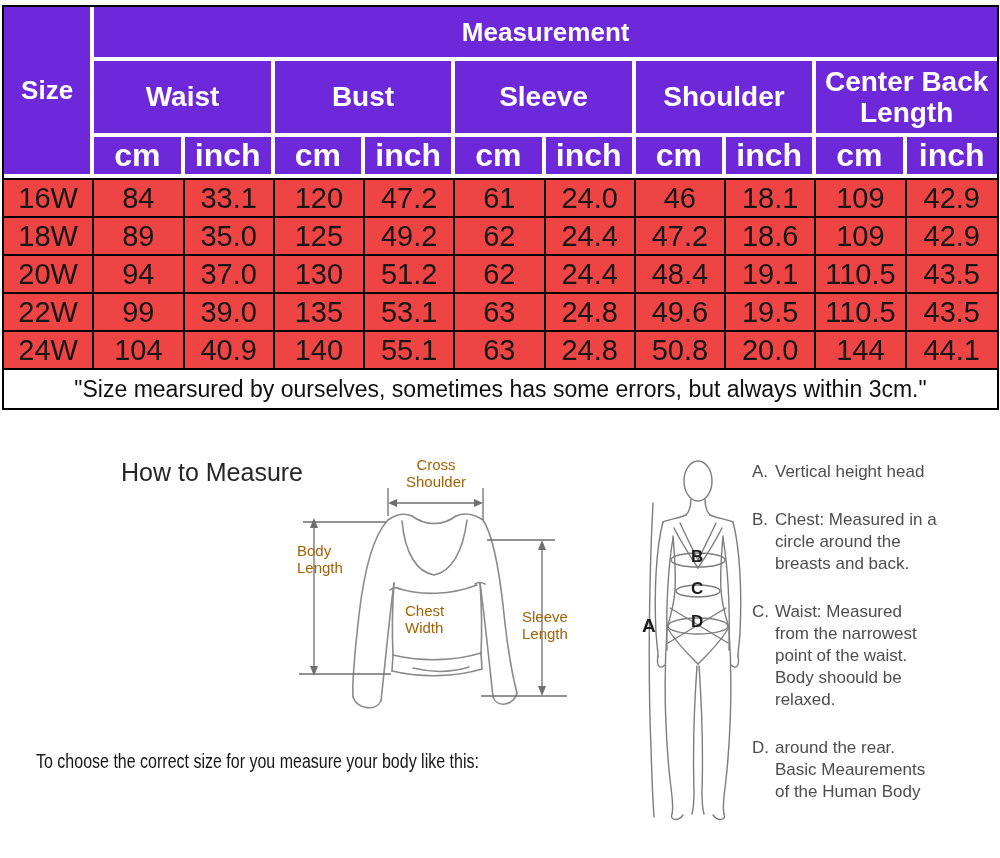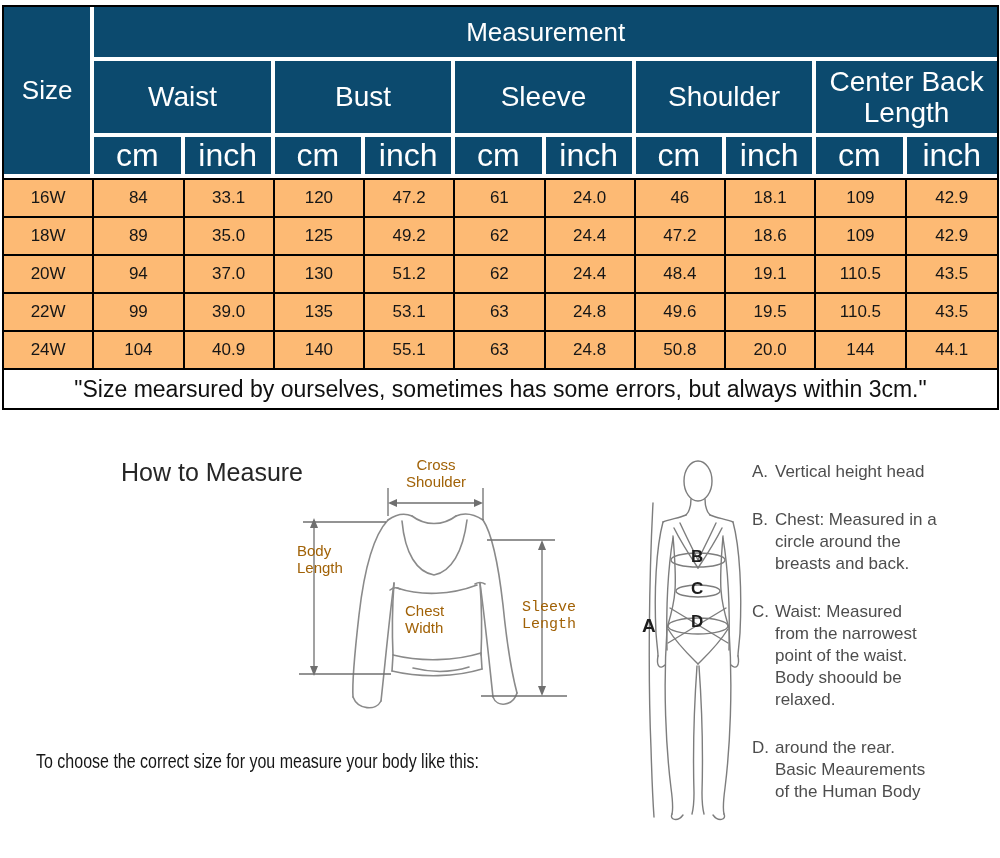--- a/index.html
+++ b/index.html
@@ -4,39 +4,39 @@
 <style>
   html,body{margin:0;padding:0;}
   body{
     width:1000px;height:858px;position:relative;background:#ffffff;
     font-family:"Liberation Sans",sans-serif;overflow:hidden;
   }
   
   .tbl-wrap{position:absolute;top:5px;left:2px;width:993px;border:2px solid #000;background:#fff;}
   table.size-table{width:100%;border-collapse:separate;border-spacing:0;table-layout:fixed;}
   .size-table td,.size-table th{padding:0;text-align:center;vertical-align:middle;overflow:hidden;}
-  .h{background:#0c4a6e;color:#fff;font-weight:normal;
+  .h{background:#6d28d9;color:#fff;font-weight:bold;
      border-right:4px solid #fff;border-bottom:4px solid #fff;}
   .nr{border-right:none !important;}
   .r1 .h{height:50px;font-size:26px;}
   .size-head{font-size:26px;}
   .r2 .h{height:72px;font-size:28px;line-height:1.12;}
   .r3 .h{height:33px;font-size:32px;}
-  .d{height:36px;font-size:17px;color:#161616;background:#fdba74;
+  .d{height:36px;font-size:29px;color:#161616;background:#ef4444;
      border-right:2px solid #000;border-bottom:2px solid #000;}
   .bt{border-top:2px solid #000;}
   .note-cell{height:38px;font-size:23px;color:#101010;background:#fff;}
   
   .htm-title{position:absolute;left:121px;top:458px;font-size:25px;color:#262626;}
   .diagram-label{position:absolute;font-size:15px;line-height:17px;color:#a16207;}
   .sweater{position:absolute;left:293px;top:450px;width:290px;height:280px;}
   .lbl-cross{left:97px;top:6px;width:92px;text-align:center;}
   .lbl-body{left:4px;top:92px;width:60px;}
   .lbl-chest{left:112px;top:152px;width:66px;text-align:left;}
-  .lbl-sleeve{left:229px;top:149px;width:62px;font-family:Liberation Mono, monospace;}
+  .lbl-sleeve{left:229px;top:158px;width:62px;}
   .figure{position:absolute;left:640px;top:448px;width:125px;height:375px;}
   .fig-letter{position:absolute;font-weight:bold;font-size:17px;color:#1c1c1c;}
   .fl-a{left:2px;top:167px;font-size:19px;}
   .fl-b{left:51px;top:99px;}
   .fl-c{left:51px;top:131px;}
   .fl-d{left:51px;top:164px;}
   .instructions{position:absolute;left:752px;top:461px;width:210px;
     font-size:17px;line-height:22px;color:#4d4d4d;}
   .mi{position:relative;padding-left:23px;margin-bottom:26px;}
   .mi-label{position:absolute;left:0;top:0;}

